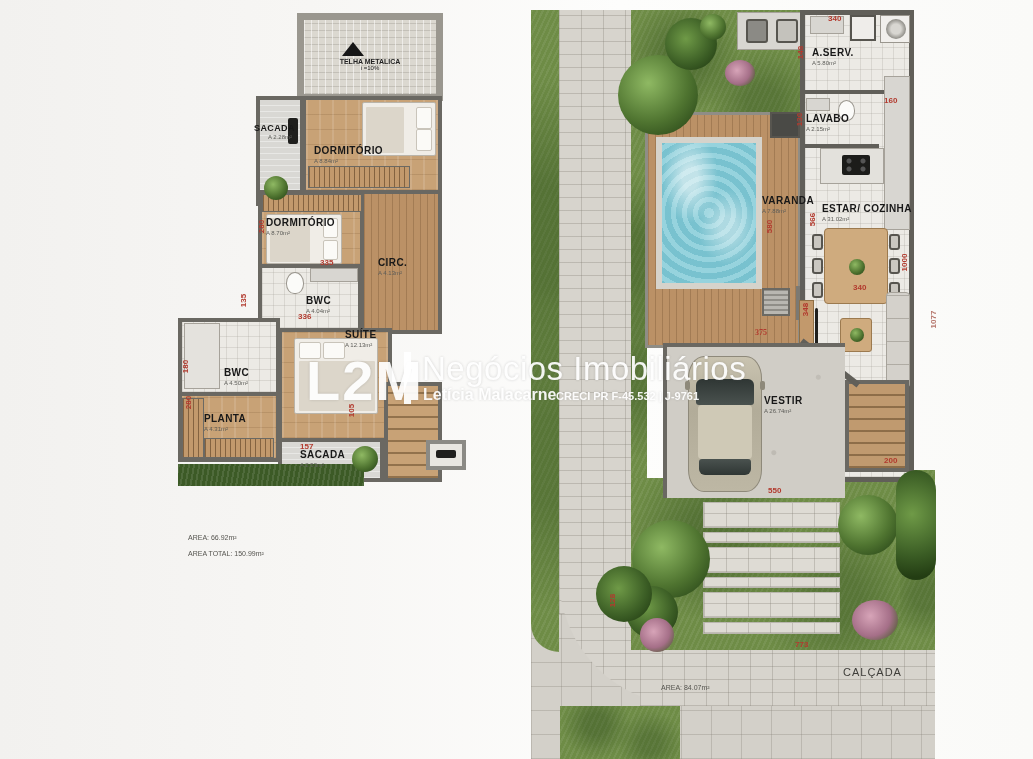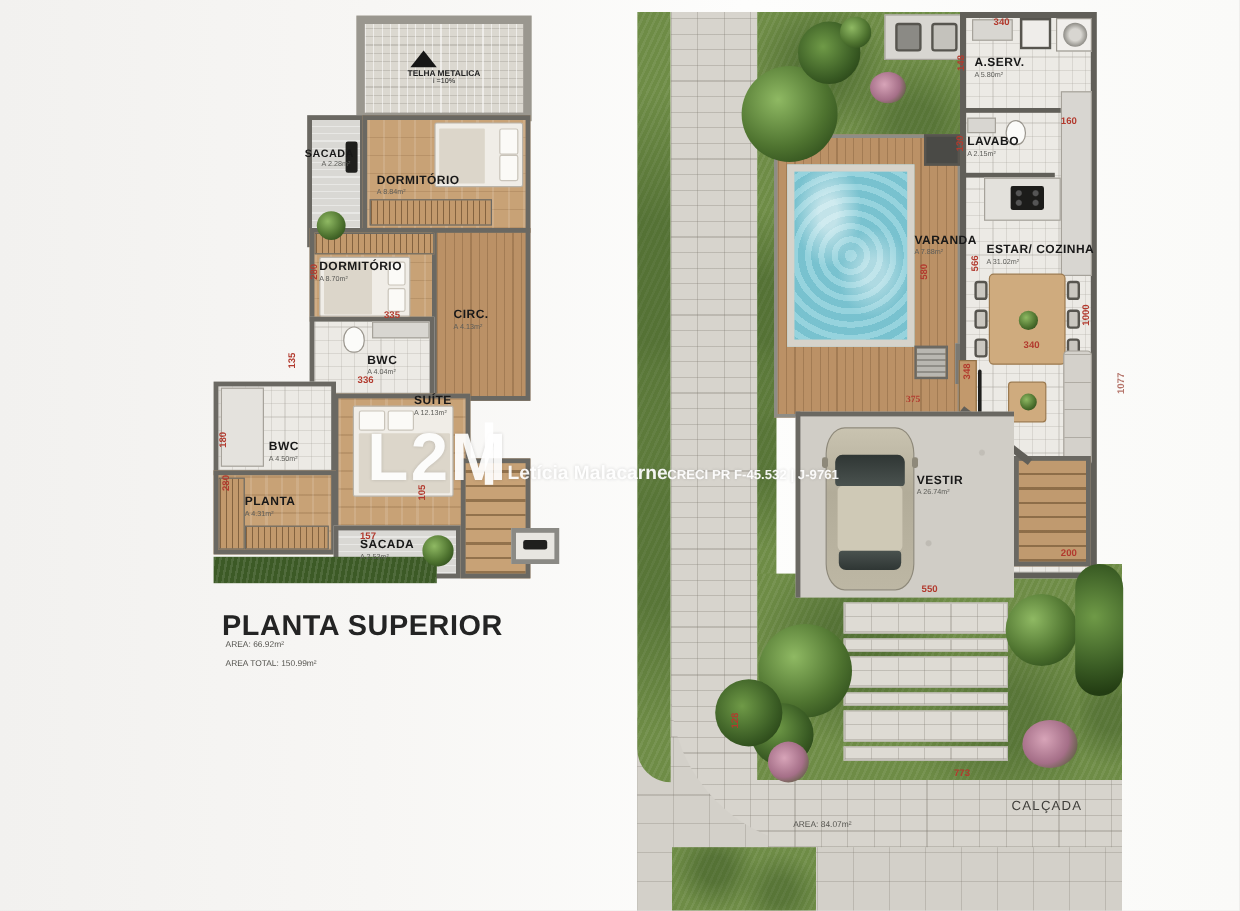--- a/index.html
+++ b/index.html
@@ -152,21 +152,20 @@
 
   <span class="abs dim dimv" style="left:255px;top:222px;">280</span>
   <span class="abs dim" style="left:320px;top:258px;">335</span>
   <span class="abs dim dimv" style="left:237px;top:296px;">135</span>
   <span class="abs dim" style="left:298px;top:312px;">336</span>
   <span class="abs dim dimv" style="left:179px;top:362px;">180</span>
   <span class="abs dim dimv" style="left:182px;top:398px;">280</span>
   <span class="abs dim dimv" style="left:345px;top:406px;">105</span>
   <span class="abs dim" style="left:300px;top:442px;">157</span>
 
-  <div class="abs title" style="left:185px;top:508px;font-size:24px;">PLANTA SUPERIOR</div>
   <div class="abs small" style="left:188px;top:534px;">AREA: 66.92m²</div>
   <div class="abs small" style="left:188px;top:550px;">AREA TOTAL: 150.99m²</div>
 
   <div class="abs paver-big" style="left:531px;top:598px;width:404px;height:161px;"></div>
   <div class="abs grass" style="left:531px;top:10px;width:28px;height:642px;border-bottom-left-radius:30px;"></div>
   <div class="abs paver" style="left:559px;top:10px;width:72px;height:604px;"></div>
   <div class="abs paver" style="left:559px;top:560px;width:150px;height:146px;border-bottom-left-radius:130px;"></div>
   <div class="abs paver" style="left:640px;top:648px;width:295px;height:58px;"></div>
   <div class="abs grass" style="left:560px;top:706px;width:120px;height:53px;"></div>
 
@@ -289,16 +288,17 @@
   <span class="abs dim" style="left:884px;top:456px;">200</span>
   <span class="abs dim" style="left:768px;top:486px;">550</span>
   <span class="abs dim" style="left:795px;top:640px;">773</span>
   <span class="abs dim dimv" style="left:606px;top:596px;">128</span>
 
   <div class="abs small" style="left:661px;top:684px;z-index:20;">AREA: 84.07m²</div>
   <div class="abs" style="left:843px;top:666px;font-size:11px;letter-spacing:1px;color:#3f3e3a;z-index:20;">CALÇADA</div>
 
   <div class="abs wm" style="left:306px;top:348px;font-size:56px;font-weight:800;letter-spacing:2px;">L2M</div>
   <div class="abs wm" style="left:404px;top:352px;width:7px;height:52px;background:#ffffff;"></div>
+  <div class="abs wm" style="left:422px;top:350px;font-size:33px;font-weight:400;letter-spacing:.5px;">Negócios Imobiliários</div>
   <div class="abs wm" style="left:423px;top:386px;font-size:16px;font-weight:700;">Letícia Malacarne</div>
   <div class="abs wm" style="left:556px;top:390px;font-size:11px;font-weight:600;">CRECI PR F-45.532 | J-9761</div>
 
 </div>
 
 </body></html>

